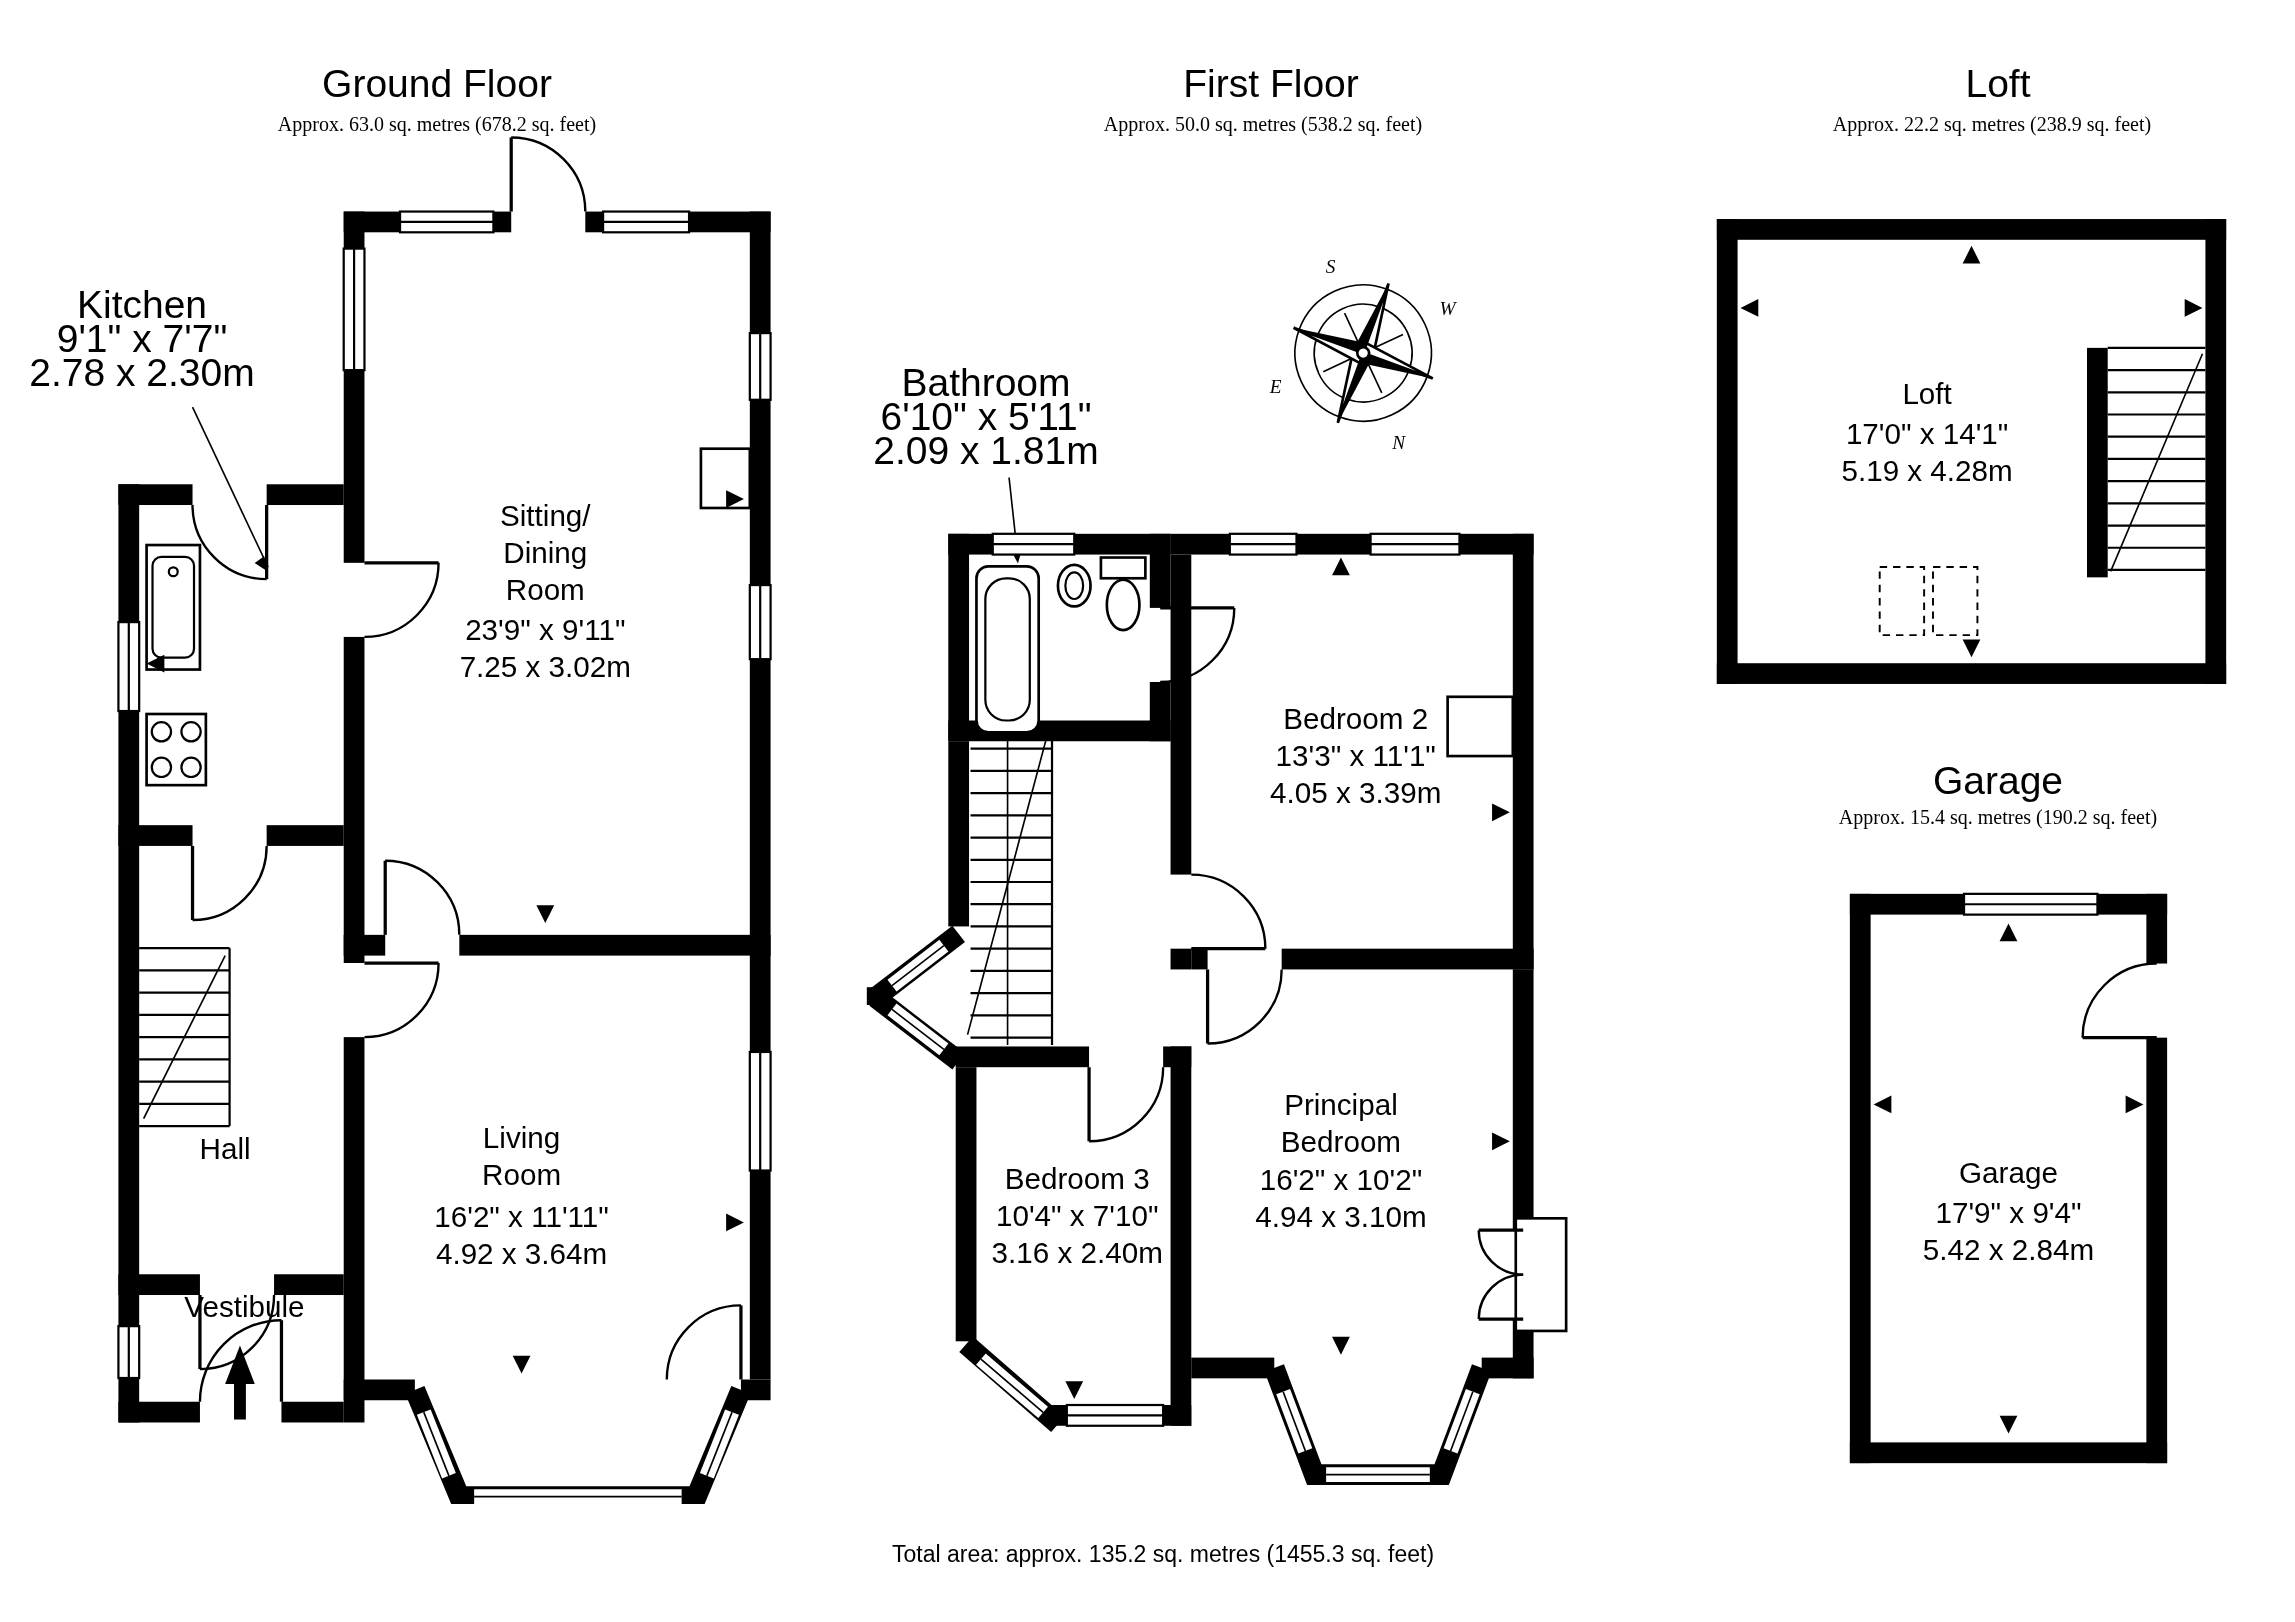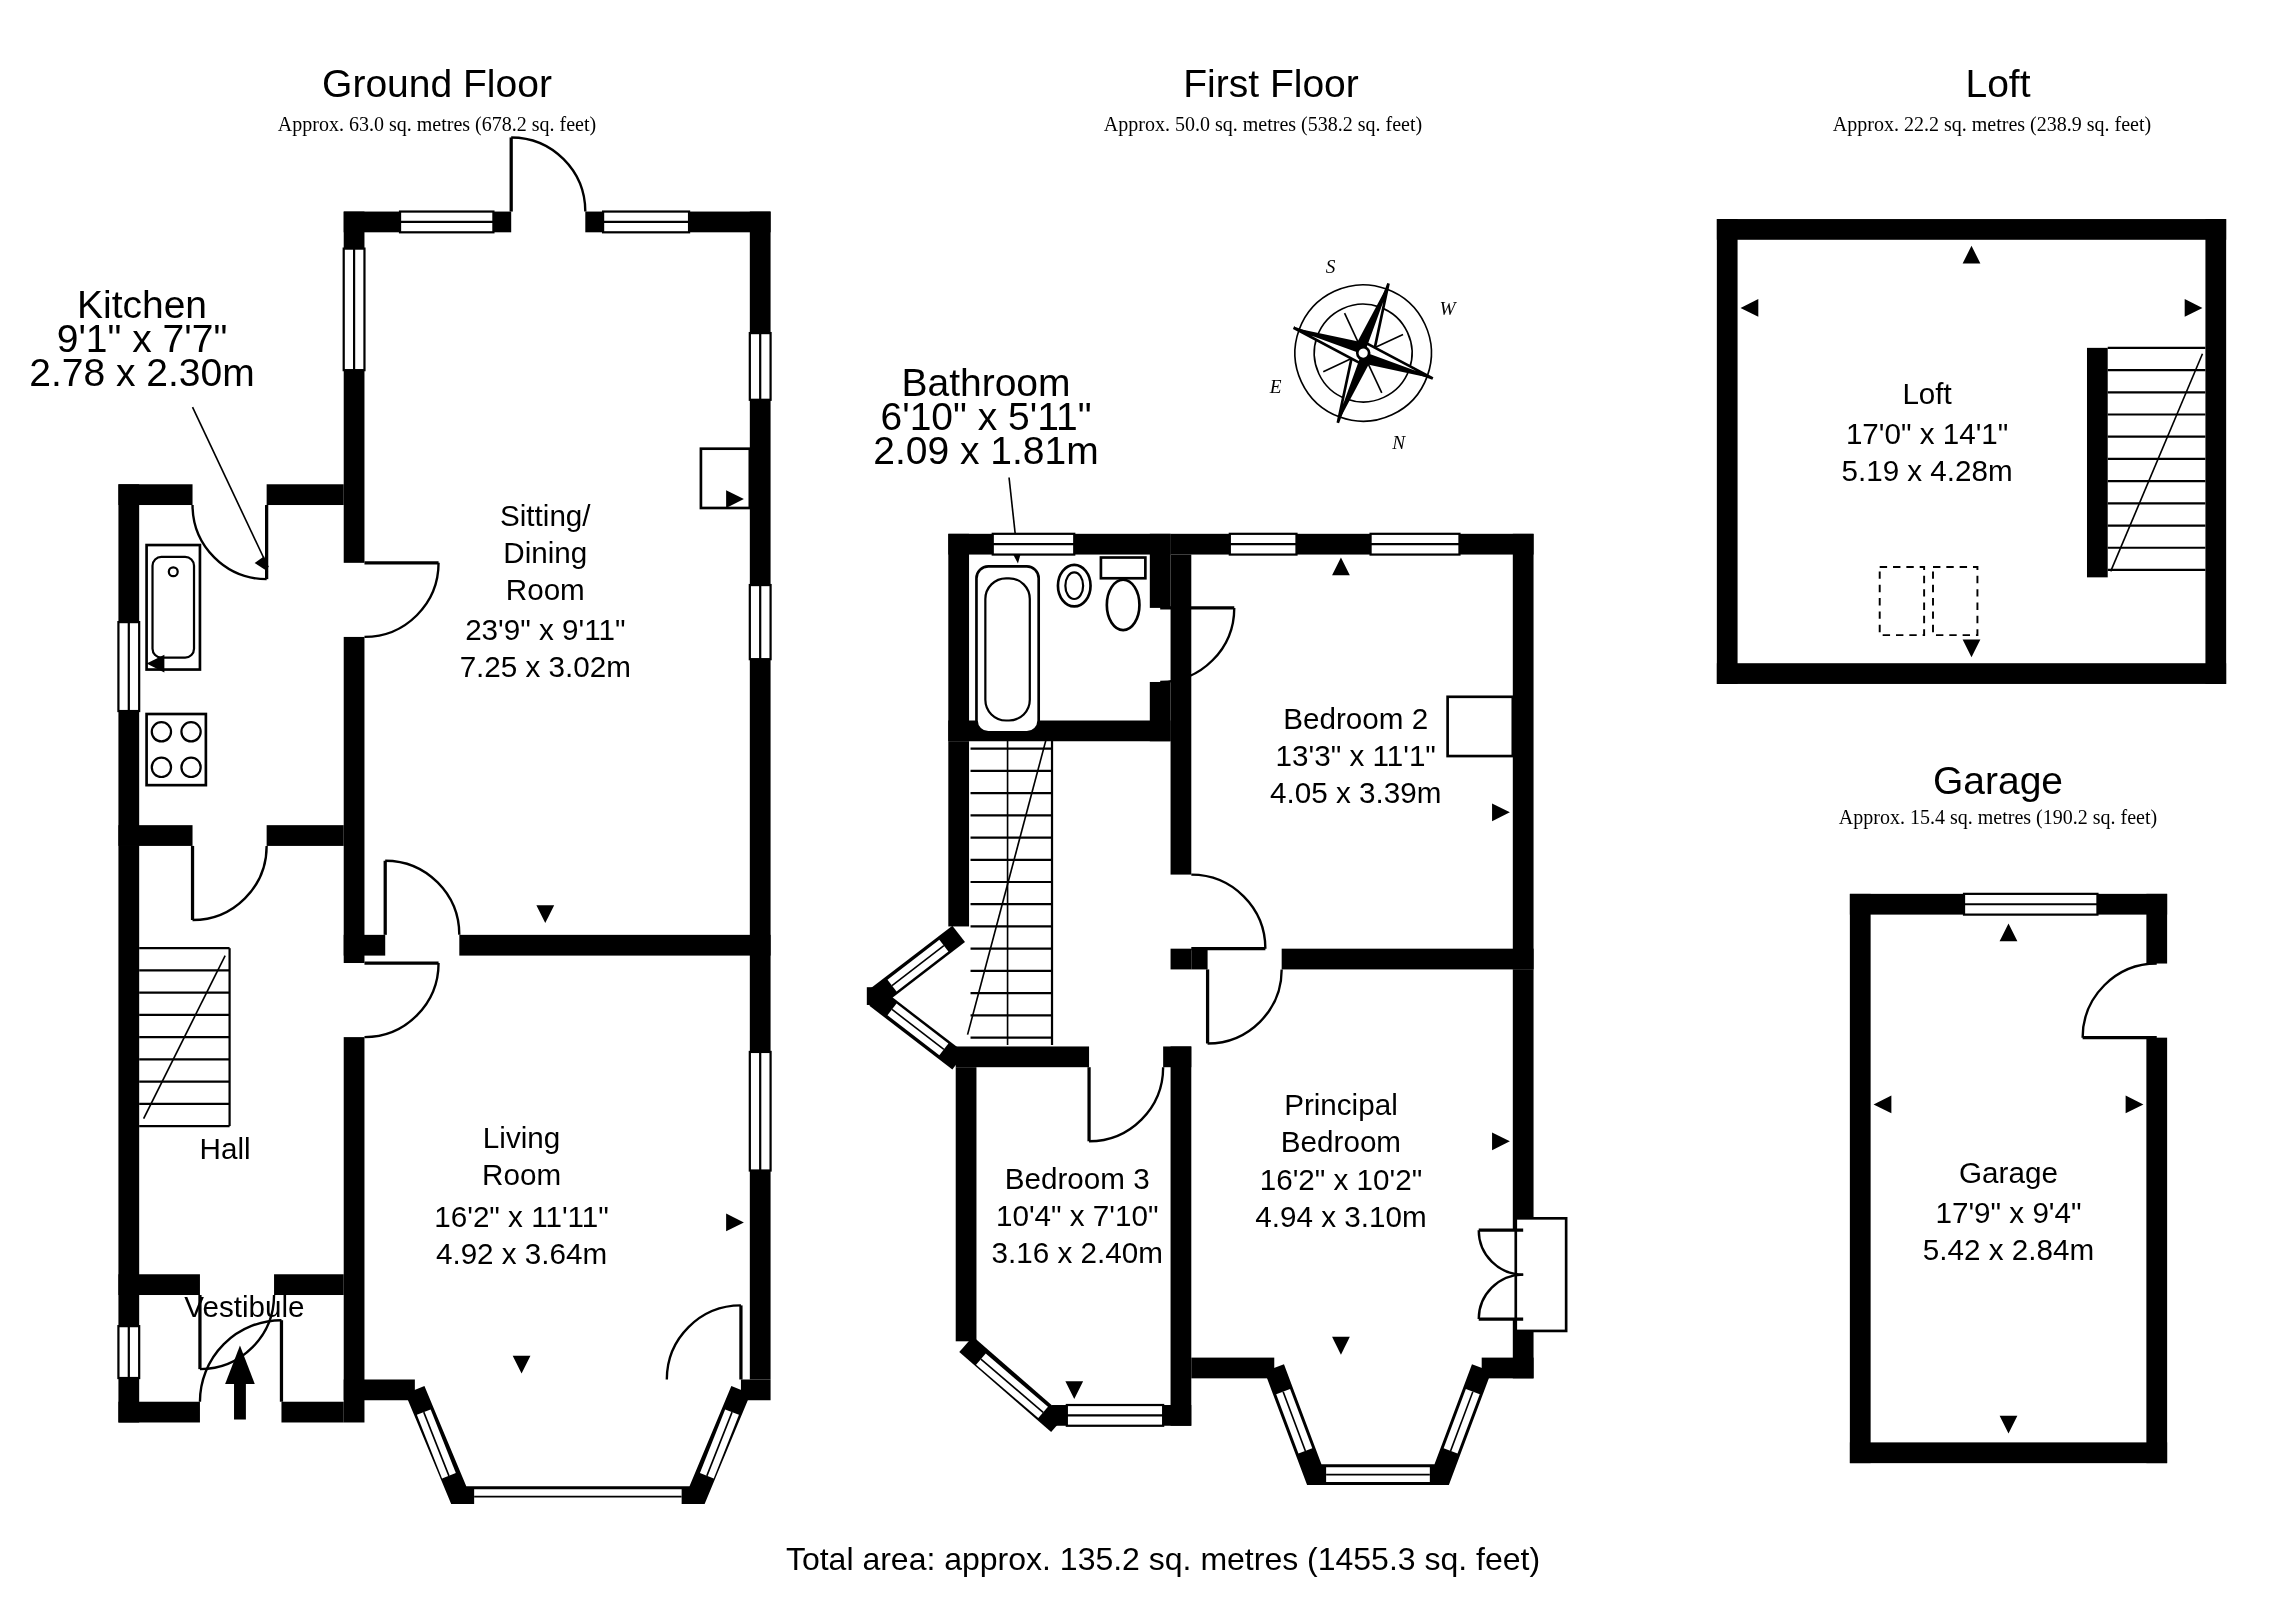--- a/index.html
+++ b/index.html
@@ -3,21 +3,21 @@
 <meta charset="utf-8">
 <style>
   html,body{margin:0;padding:0;background:#fff;}
   .canvas{position:relative;width:2295px;height:1623px;background:#fff;overflow:hidden;
           font-family:"Liberation Sans",sans-serif;color:#000;}
   .plan-title{position:absolute;transform:translateX(-50%);font-size:39px;white-space:nowrap;}
   .plan-subtitle{position:absolute;transform:translateX(-50%);font-size:20px;white-space:nowrap;
                  font-family:"Liberation Serif",serif;}
   .room-label-html{position:absolute;transform:translateX(-50%);font-size:39px;line-height:34px;
                    text-align:center;white-space:nowrap;}
-  .footer-text{position:absolute;transform:translateX(-50%);font-size:32px;white-space:nowrap;}
+  .footer-text{position:absolute;transform:translateX(-50%);font-size:23px;white-space:nowrap;}
   svg{position:absolute;}
   svg text{font-family:"Liberation Sans",sans-serif;font-size:20px;fill:#000;text-anchor:middle;}
   svg text.compass-letter{font-family:"Liberation Serif",serif;font-style:italic;font-size:13px;}
   .wall{fill:#000;stroke:none;}
   .w14{stroke:#000;stroke-width:14;fill:none;}
   .w10{stroke:#fff;stroke-width:10;fill:none;}
   .t{stroke:#000;stroke-width:1.5;fill:none;}
   .t1{stroke:#000;stroke-width:1.1;fill:none;}
   .arc{stroke:#000;stroke-width:1.6;fill:none;}
   .leaf{stroke:#000;stroke-width:2.2;fill:none;}

